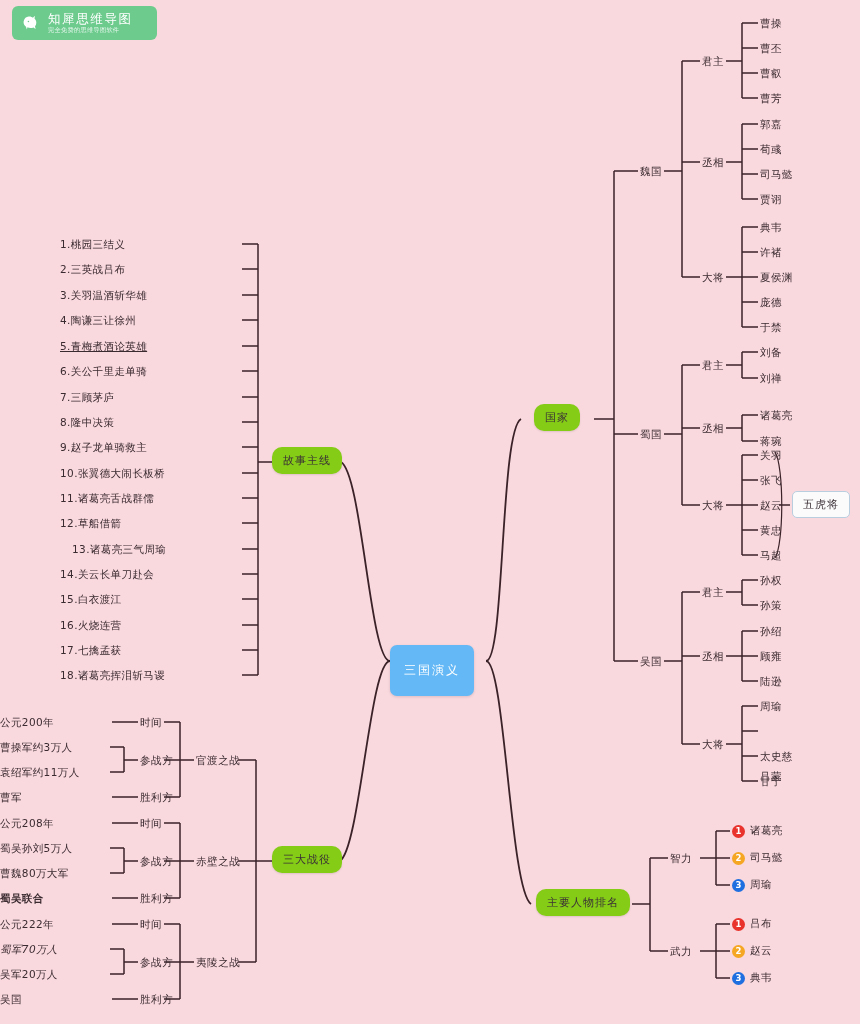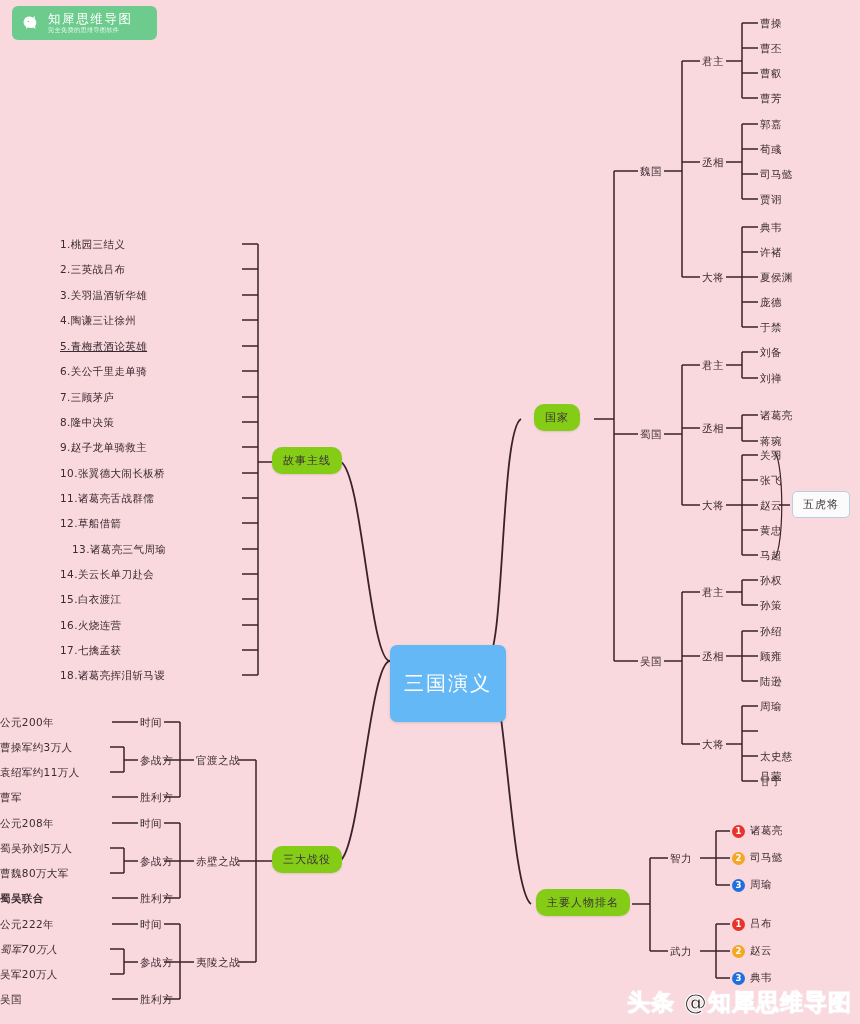--- a/index.html
+++ b/index.html
@@ -23,22 +23,22 @@
   .logo-mark { width: 22px; height: 22px; flex: 0 0 auto; }
   .logo-text { display: flex; flex-direction: column; justify-content: center; line-height: 1.05; }
   .logo-title { color: #ffffff; font-size: 12.5px; letter-spacing: 1.6px; }
   .logo-sub { color: #e6f7ec; font-size: 6.2px; letter-spacing: .3px; margin-top: 2px; }
 
   
   .node { position: absolute; white-space: nowrap; }
 
   .root {
     background: #63b8f5; color: #ffffff;
-    border-radius: 7px; font-size: 20px; letter-spacing: 2px;
-    padding: 25px 14px; box-shadow: 0 1px 3px rgba(0,0,0,.12);
+    border-radius: 7px; font-size: 12px; letter-spacing: 2px;
+    padding: 17px 14px; box-shadow: 0 1px 3px rgba(0,0,0,.12);
   }
   .lvl2 {
     background: #84cc16; color: #3c3136;
     border-radius: 10px; font-size: 11px; letter-spacing: 1px;
     padding: 6px 11px; box-shadow: 0 1px 2px rgba(0,0,0,.10);
   }
   .boxed {
     background: #fbfbfc; color: #3c3136;
     border: 1px solid #b9cfe0; border-radius: 5px;
     font-size: 11px; letter-spacing: 1px; padding: 5px 10px;
@@ -378,15 +378,14 @@
   </div>
   <div class="node rank" style="left:732px; top:944px;">
     <span class="badge" style="background: rgb(245, 166, 35);">2</span>
     <span class="leaf">赵云</span>
   </div>
   <div class="node rank" style="left:732px; top:971px;">
     <span class="badge" style="background: rgb(31, 111, 224);">3</span>
     <span class="leaf">典韦</span>
   </div>
 
-  <div class="watermark">头条 @知犀思维导图</div>
 
 </div>
 
 </body></html>

